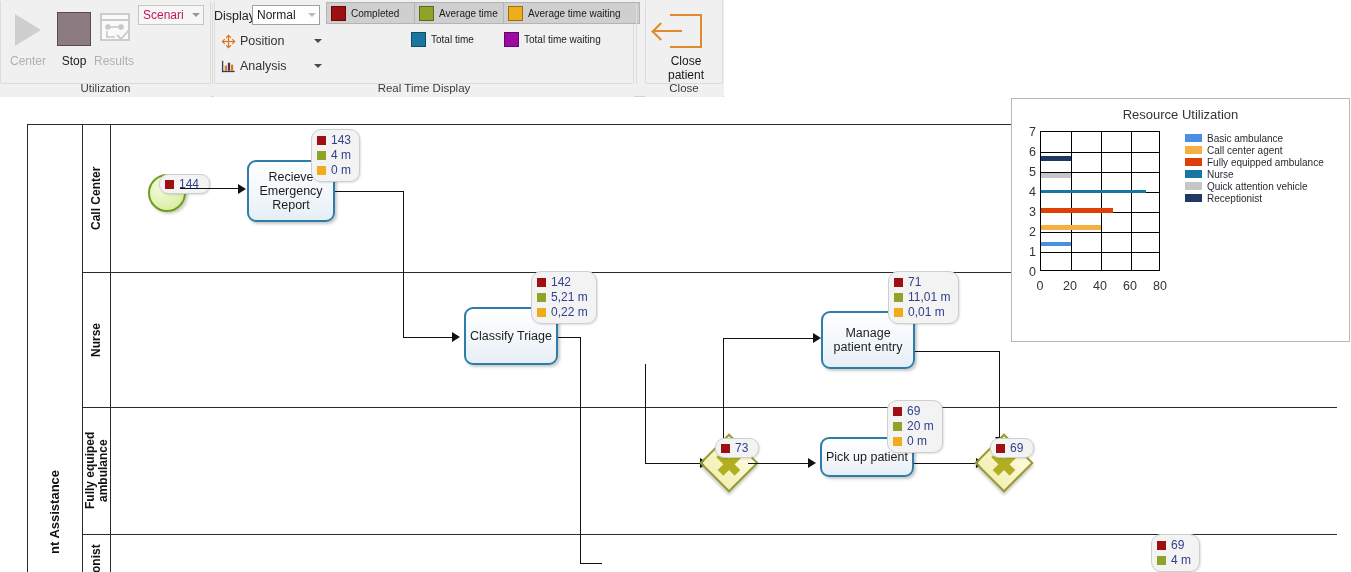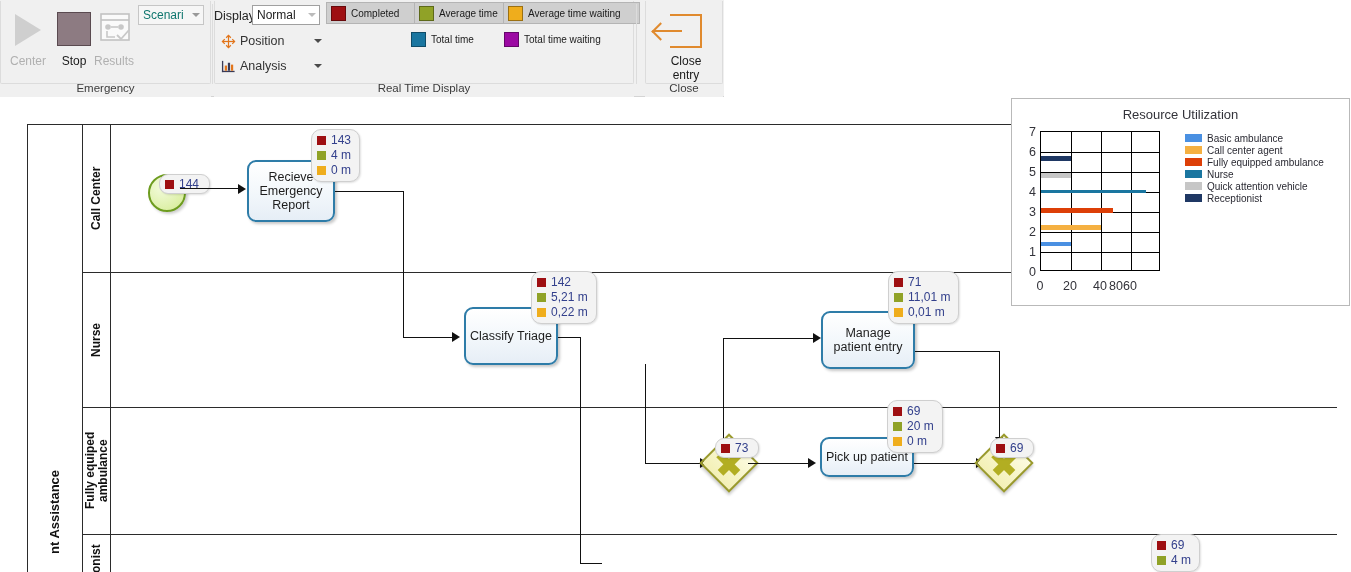--- a/index.html
+++ b/index.html
@@ -52,21 +52,21 @@
     border-top:16px solid transparent; border-bottom:16px solid transparent;
   }
   .stop-sq {
     position:absolute; left:50%; top:6px; transform:translateX(-50%);
     width:34px;height:34px;background:#8d7b82;border:1px solid #5a4a50;
   }
 
   
   .combo {
     position:absolute; border:1px solid #c6c6c6; background:#f6f6f6;
-    height:20px; font-size:12px; color:#0f766e;
+    height:20px; font-size:12px; color:#be185d;
     line-height:18px; padding-left:4px; overflow:hidden; white-space:nowrap;
   }
   .combo .arrow {
     position:absolute; right:3px; top:7px;
     width:0;height:0;border-left:4px solid transparent;border-right:4px solid transparent;
     border-top:4px solid #999;
   }
   .combo.active { background:#ffffff; color:#222; border-color:#a0a0a0; }
   .combo.active .arrow { border-top-color:#bbb; }
 
@@ -165,21 +165,21 @@
   
   .conn { position:absolute; background:#111; }
   .conn.h { height:1px; }
   .conn.v { width:1px; }
   .arrowhead { position:absolute; width:0;height:0; }
   .ah-r { border-top:5px solid transparent; border-bottom:5px solid transparent; border-left:8px solid #111; }
   .ah-d { border-left:5px solid transparent; border-right:5px solid transparent; border-top:8px solid #111; }
 
   
   #chartpanel {
-    position:absolute; left:1011px; top:98px; width:339px; height:208px;
+    position:absolute; left:1011px; top:98px; width:339px; height:244px;
     background:#ffffff; border:1px solid #b9b9b9;
   }
   #charttitle {
     position:absolute; left:0; top:8px; width:100%; text-align:center;
     font-size:13px; color:#33333a;
   }
   #plot {
     position:absolute; left:1040px; top:131px; width:120px; height:140px;
     border:1px solid #000;
   }
@@ -233,21 +233,21 @@
         </svg>
       </span>
       <span class="cap">Results</span>
     </div>
 
     <div class="combo" style="left:138px; top:5px; width:66px;" title="Scenario">
       <span>Scenari</span>
       <span class="arrow"></span>
     </div>
 
-    <div class="group-caption">Emergency</div>
+    <div class="group-caption">Utilization</div>
   </div>
 
   <div class="group-sep" style="left:212px;"></div>
 
   <div class="ribbon-group" style="left:214px; width:420px;">
     <div class="group-box"></div>
 
     <div class="lbl-static" style="left:0px; top:6px;">Display</div>
 
     <div class="combo active" style="left:38px; top:5px; width:68px;">
@@ -310,21 +310,21 @@
   <div class="group-sep" style="left:636px;"></div>
 
   <div class="ribbon-group" style="left:645px; width:78px;">
     <div class="group-box"></div>
 
     <div class="bigbtn enabled" style="left:15px; top:4px; width:52px;">
       <span class="glyph">
         <span class="closeico"></span>
       </span>
       <span class="cap">Close</span>
-      <span class="cap">entry</span>
+      <span class="cap">patient</span>
     </div>
 
     <div class="group-caption">Close</div>
   </div>
 
   <div class="scroll-nub" style="left:724px; top:0; width:627px; height:97px;"></div>
 </div>
 
 <div id="canvas">
 
@@ -470,21 +470,21 @@
 <div class="ytick" style="left:1016px; top:186px; width:20px;">4</div>
 <div class="ytick" style="left:1016px; top:206px; width:20px;">3</div>
 <div class="ytick" style="left:1016px; top:226px; width:20px;">2</div>
 <div class="ytick" style="left:1016px; top:246px; width:20px;">1</div>
 <div class="ytick" style="left:1016px; top:266px; width:20px;">0</div>
 
 <div class="xtick" style="left:1030px; top:280px; width:20px;">0</div>
 <div class="xtick" style="left:1060px; top:280px; width:20px;">20</div>
 <div class="xtick" style="left:1090px; top:280px; width:20px;">40</div>
 <div class="xtick" style="left:1120px; top:280px; width:20px;">60</div>
-<div class="xtick" style="left:1106px; top:280px; width:20px;">80</div>
+<div class="xtick" style="left:1150px; top:280px; width:20px;">80</div>
 
 <div class="lg-sw" style="left:1185px; top:134px; background:#4a90e2;"></div>
 <div class="lg-item" style="left:1207px; top:133px;">Basic ambulance</div>
 
 <div class="lg-sw" style="left:1185px; top:146px; background:#f5b041;"></div>
 <div class="lg-item" style="left:1207px; top:145px;">Call center agent</div>
 
 <div class="lg-sw" style="left:1185px; top:158px; background:#dd3f07;"></div>
 <div class="lg-item" style="left:1207px; top:157px;">Fully equipped ambulance</div>
 

